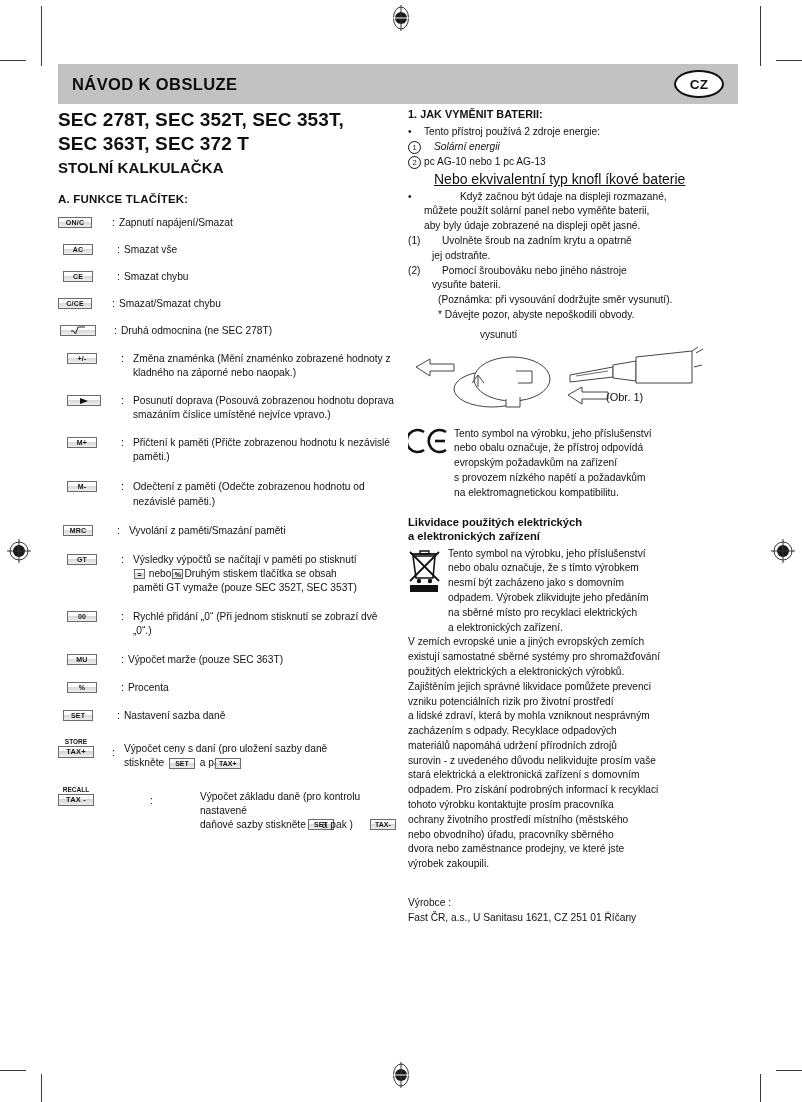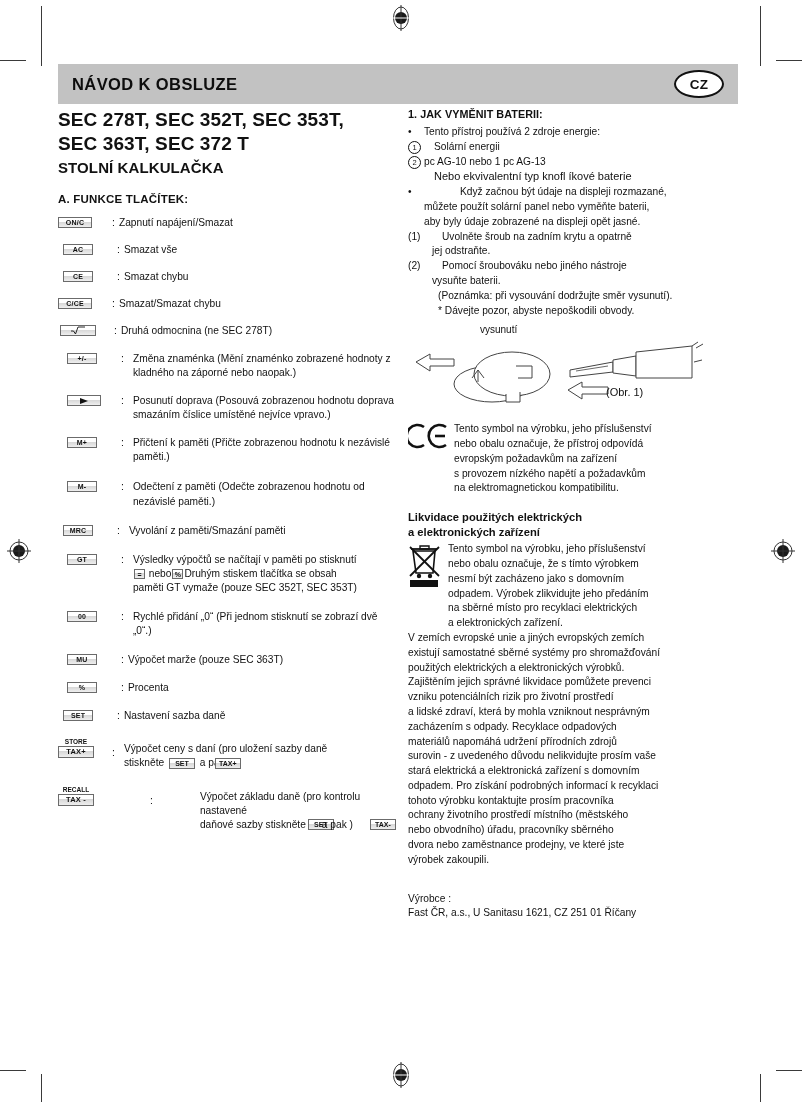--- a/index.html
+++ b/index.html
@@ -233,23 +233,24 @@
     line-height: 1;
   }
 
   
   .r-head {
     font-size: 10.8px;
     font-weight: bold;
     letter-spacing: 0.05px;
   }
   .r-line {
-    font-size: 11px;
+    font-size: 14px;
     line-height: 1.45;
     color: #111;
+    text-decoration: underline;
   }
   .r-item {
     display: flex;
     align-items: flex-start;
     font-size: 10.2px;
     line-height: 1.45;
   }
   .r-mark {
     flex: 0 0 auto;
     width: 16px;
@@ -260,21 +261,21 @@
     align-items: center;
     justify-content: center;
     width: 11px;
     height: 11px;
     border: 1px solid #111;
     border-radius: 50%;
     font-size: 7.5px;
     line-height: 1;
   }
   .r-body { flex: 1; }
-  .indent-10 { padding-left: 10px; }
+  .indent-10 { padding-left: 10px; font-style: italic; }
   .indent-18 { padding-left: 18px; }
   .indent-26 { padding-left: 26px; }
 
   .fig-wrap {
     position: relative;
     margin-top: 6px;
     height: 92px;
   }
   .fig-label {
     position: absolute;

